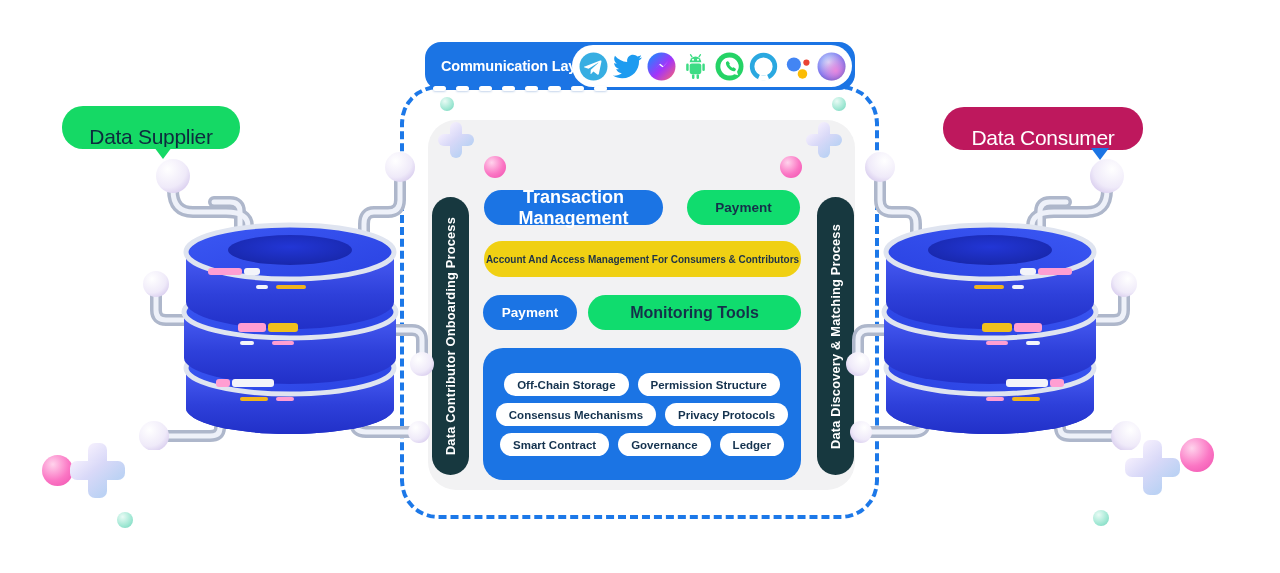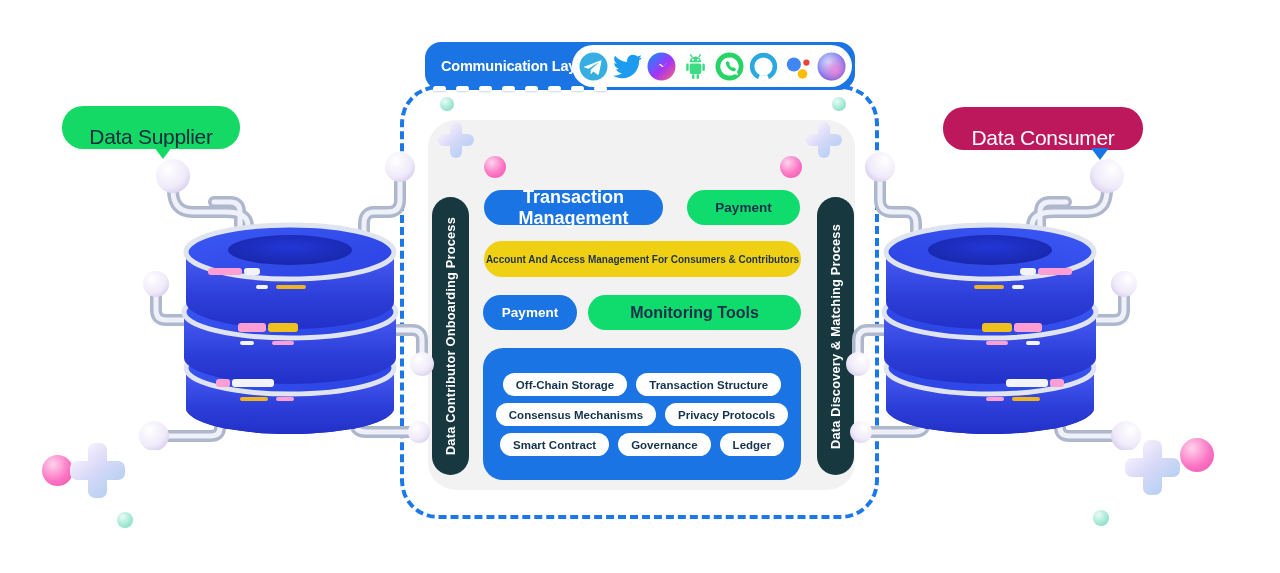--- a/index.html
+++ b/index.html
@@ -251,21 +251,21 @@
 
   <button class="pill blue" id="p-transaction">Transaction Management</button>
   <button class="pill green" id="p-payment">Payment</button>
   <button class="pill yellow" id="p-account">Account And Access Management For Consumers &amp; Contributors</button>
   <button class="pill blue" id="p-security">Payment</button>
   <button class="pill green" id="p-monitoring">Monitoring Tools</button>
 
   <div class="ledger-panel">
     <div class="lrow">
       <button class="chip">Off-Chain Storage</button>
-      <button class="chip">Transaction Structure</button>
+      <button class="chip">Permission Structure</button>
     </div>
     <div class="lrow">
       <button class="chip">Consensus Mechanisms</button>
       <button class="chip">Privacy Protocols</button>
     </div>
     <div class="lrow">
       <button class="chip">Smart Contract</button>
       <button class="chip">Governance</button>
       <button class="chip">Ledger</button>
     </div>

